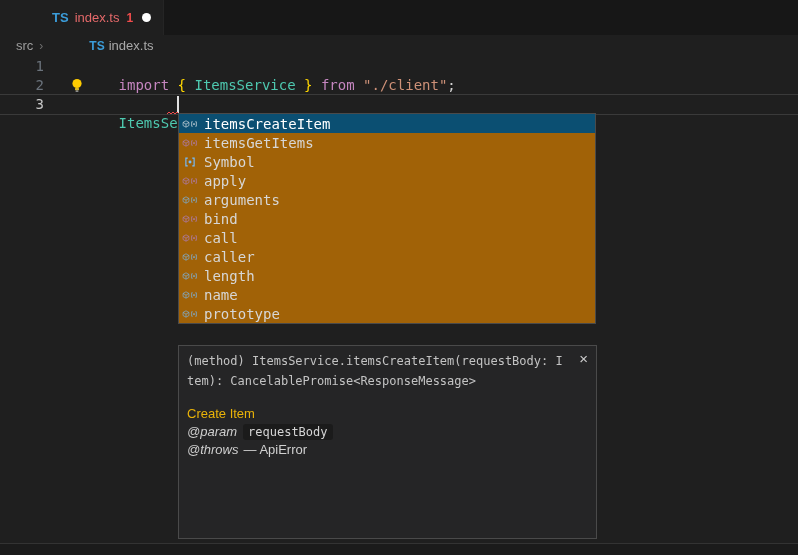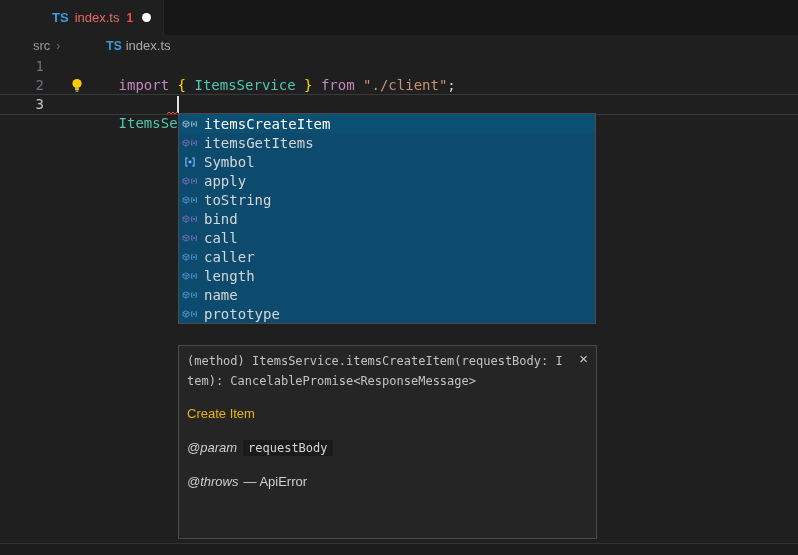--- a/index.html
+++ b/index.html
@@ -21,21 +21,21 @@
     padding:0 12px; border-right:1px solid #252525; cursor:pointer;
   }
   .ts-icon { color:#3b9cd9; font-weight:bold; font-size:13px; letter-spacing:0;margin-left:40px; }
   .tab-title { color:#e5696a; font-size:13px; margin-left:6px; }
   .tab-badge { color:#f14c4c; font-size:12px; font-weight:bold; margin-left:7px; }
   .tab-dirty { width:9px; height:9px; border-radius:50%; background:#ffffff; margin-left:9px; }
 
   
   .breadcrumb {
     position:absolute; top:35px; left:0; width:798px; height:21px;
-    display:flex; align-items:center; padding-left:33px;
+    display:flex; align-items:center; padding-left:16px;
     font-size:13px; color:#9d9d9d;
   }
   .breadcrumb .sep { margin:0 6px; color:#6e6e6e; font-size:12px; }
   .breadcrumb .ts-icon { font-size:12px; margin-right:4px; }
   .breadcrumb .crumb-file { color:#a9a9a9; }
 
   
   .editor { position:absolute; top:56px; left:0; width:798px; height:487px; }
   .current-line {
     position:absolute; left:0; top:38px; width:798px; height:21px;
@@ -63,21 +63,21 @@
 
   .cursor {
     position:absolute; left:177px; top:40px; width:2px; height:17px;
     background:#e0e0e0;
   }
   .squiggle { position:absolute; left:167px; top:55px; width:12px; height:4px; }
 
   
   .suggest {
     position:absolute; left:178px; top:113px; width:418px;
-    background:#0c4a6e; border:1px solid #4a4a4a; z-index:5;
+    background:#a16207; border:1px solid #4a4a4a; z-index:5;
   }
   .suggest-row {
     height:19px; display:flex; align-items:center; padding-left:3px;
     cursor:pointer;
   }
   .suggest-row .kind-icon {
     width:16px; height:16px; display:inline-flex; align-items:center;
     justify-content:center; flex:none;
   }
   .suggest-row .kind-icon svg { width:14px; height:14px; display:block; }
@@ -101,21 +101,21 @@
   }
   .docs-signature {
     font-family:"DejaVu Sans Mono", monospace; font-size:12px;
     line-height:20px; width:382px; word-break:break-all; color:#c3c3c3;
   }
   .docs-close {
     position:absolute; top:5px; right:8px; color:#cccccc; font-size:15px;
     line-height:15px; cursor:pointer;
   }
   .docs-summary { margin-top:15px; font-size:13px; color:#eab308; }
-  .docs-tagline { margin-top:19px; font-size:13px; }
+  .docs-tagline { margin-top:3px; font-size:13px; }
   .docs-tag { font-style:italic; color:#cfcfcf; }
   .docs-code-chip {
     font-family:"DejaVu Sans Mono", monospace; font-size:12px;
     background:#1b1b1b; color:#d4d4d4; padding:1px 5px; border-radius:3px;
     margin-left:6px;
   }
   .docs-text { color:#d0d0d0; margin-left:5px; }
 
   
   .bottom-divider {
@@ -241,21 +241,21 @@
         <path d="M8 1.6 L13.9 4.9 V11.1 L8 14.4 L2.1 11.1 V4.9 Z"></path>
         <path d="M2.1 4.9 L8 8.2 L13.9 4.9"></path>
         <path d="M8 8.2 V14.4"></path>
       </svg>
       <svg class="varico" viewBox="0 0 16 16" fill="none" stroke="currentColor" stroke-width="1.3">
         <path d="M5.4 3.5 H3.3 V12.5 H5.4"></path>
         <path d="M10.6 3.5 H12.7 V12.5 H10.6"></path>
         <circle cx="8" cy="8" r="1.7" fill="currentColor" stroke="none"></circle>
       </svg>
     </span>
-    <span class="suggest-label">toString</span>
+    <span class="suggest-label">arguments</span>
   </div>
     <div class="suggest-row method">
     <span class="kind-icon">
       <svg class="cubico" viewBox="0 0 16 16" fill="none" stroke="currentColor" stroke-width="1.15" stroke-linejoin="round">
         <path d="M8 1.6 L13.9 4.9 V11.1 L8 14.4 L2.1 11.1 V4.9 Z"></path>
         <path d="M2.1 4.9 L8 8.2 L13.9 4.9"></path>
         <path d="M8 8.2 V14.4"></path>
       </svg>
       <svg class="varico" viewBox="0 0 16 16" fill="none" stroke="currentColor" stroke-width="1.3">
         <path d="M5.4 3.5 H3.3 V12.5 H5.4"></path>

